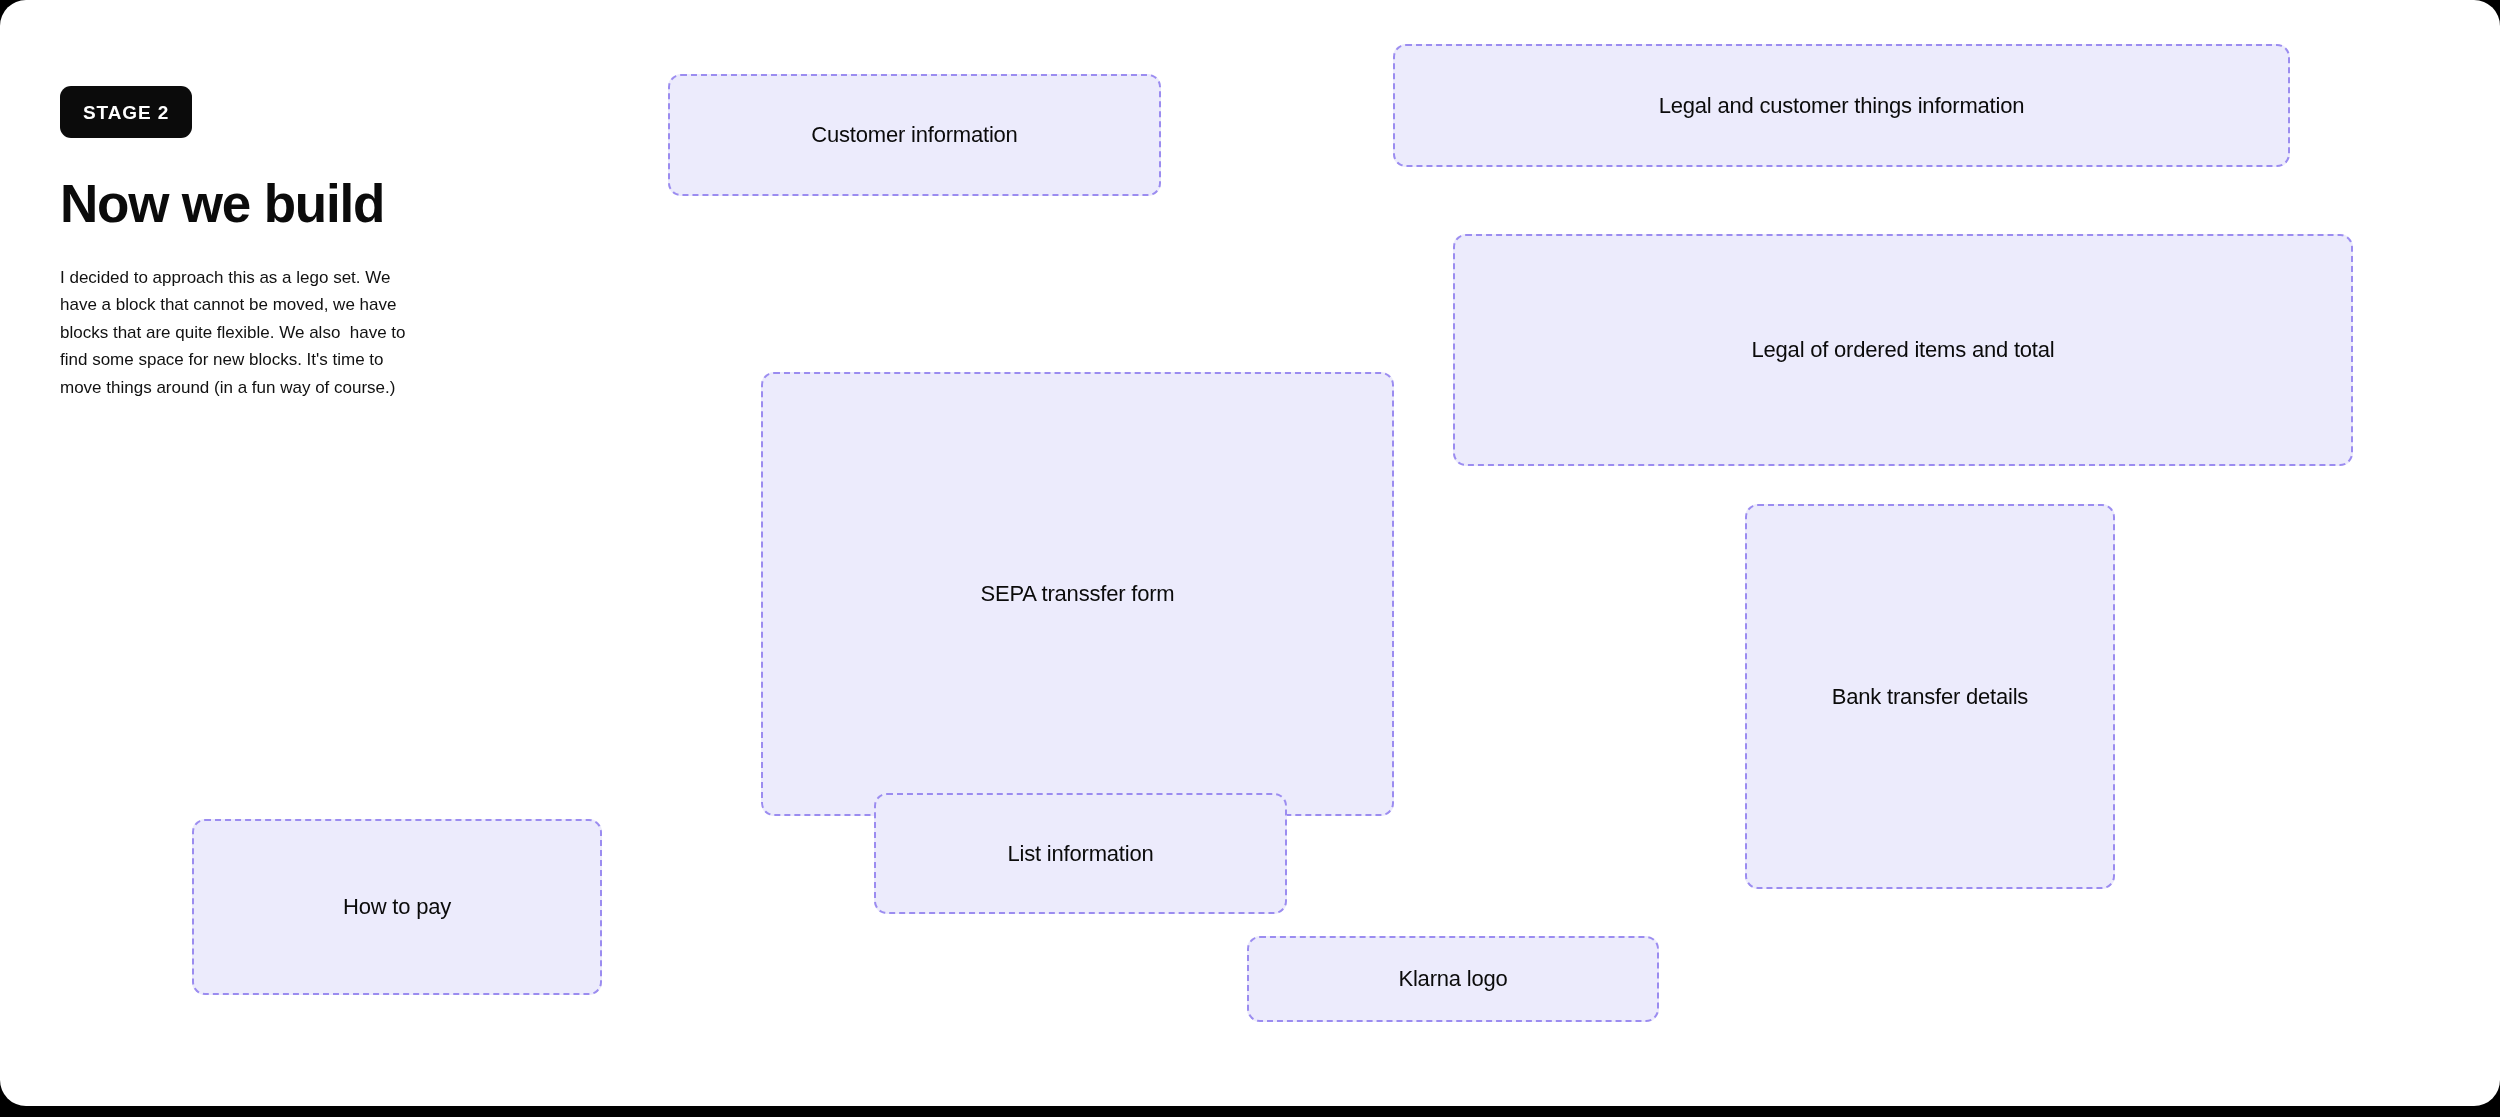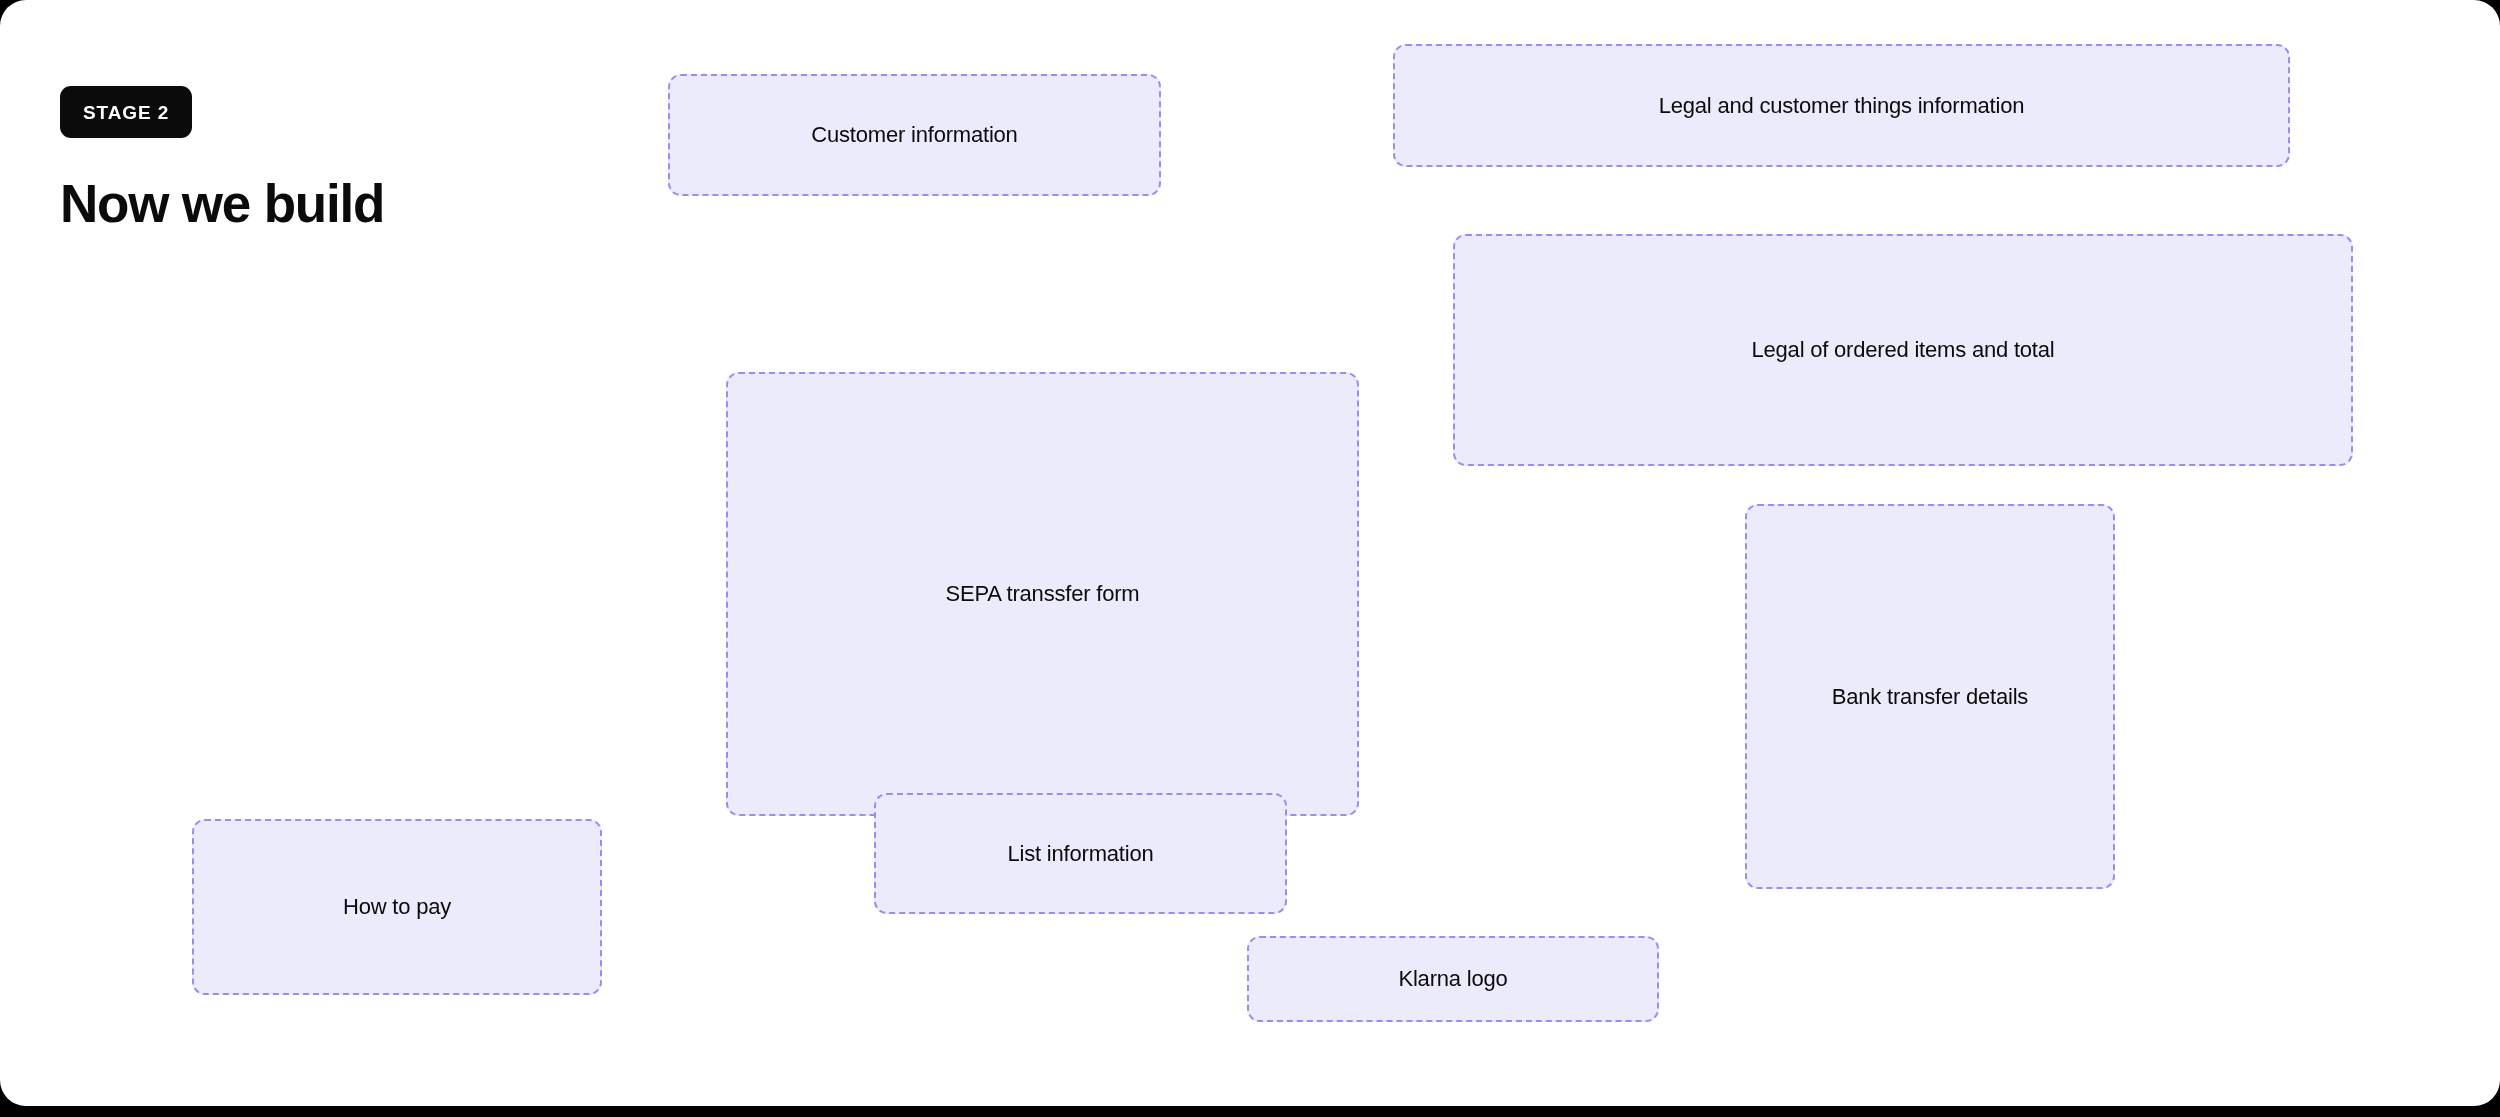--- a/index.html
+++ b/index.html
@@ -84,33 +84,34 @@
   }
 </style>
 </head>
 <body>
 
 <div class="canvas">
 
   <div class="intro">
     <div class="stage-badge">STAGE 2</div>
     <h1 class="page-title">Now we build</h1>
+    <p class="intro-body">I decided to approach this as a lego set. We have a block that cannot be moved, we have blocks that are quite flexible. We also  have to find some space for new blocks. It's time to move things around (in a fun way of course.)</p>
   </div>
 
   <div id="blocks-layer">
       <div class="block" style="left: 668px; top: 74px; width: 493px; height: 122px;">
         <span class="block-label">Customer information</span>
       </div>
       <div class="block" style="left: 1393px; top: 44px; width: 897px; height: 123px;">
         <span class="block-label">Legal and customer things information</span>
       </div>
       <div class="block" style="left: 1453px; top: 234px; width: 900px; height: 232px;">
         <span class="block-label">Legal of ordered items and total</span>
       </div>
-      <div class="block" style="left: 726px; top: 372px; width: 633px; height: 444px;">
+      <div class="block" style="left: 761px; top: 372px; width: 633px; height: 444px;">
         <span class="block-label">SEPA transsfer form</span>
       </div>
       <div class="block" style="left: 1745px; top: 504px; width: 370px; height: 385px;">
         <span class="block-label">Bank transfer details</span>
       </div>
       <div class="block" style="left: 192px; top: 819px; width: 410px; height: 176px;">
         <span class="block-label">How to pay</span>
       </div>
       <div class="block" style="left: 874px; top: 793px; width: 413px; height: 121px;">
         <span class="block-label">List information</span>

